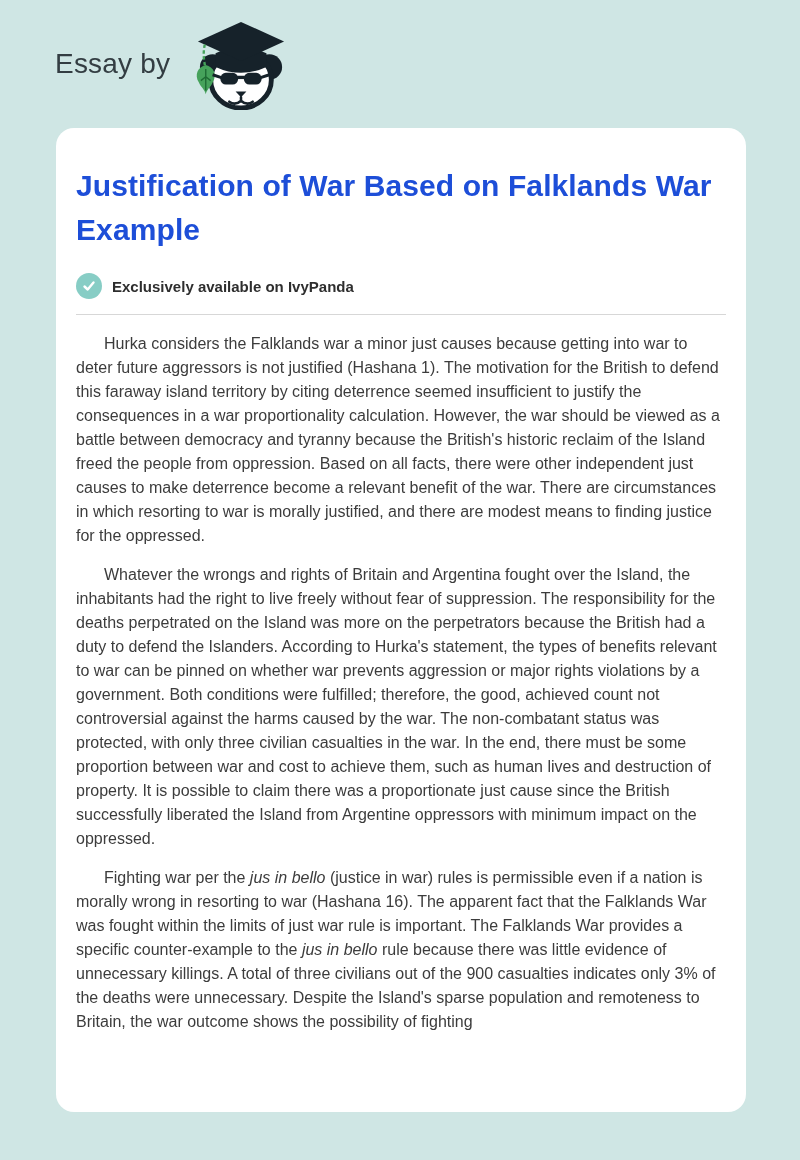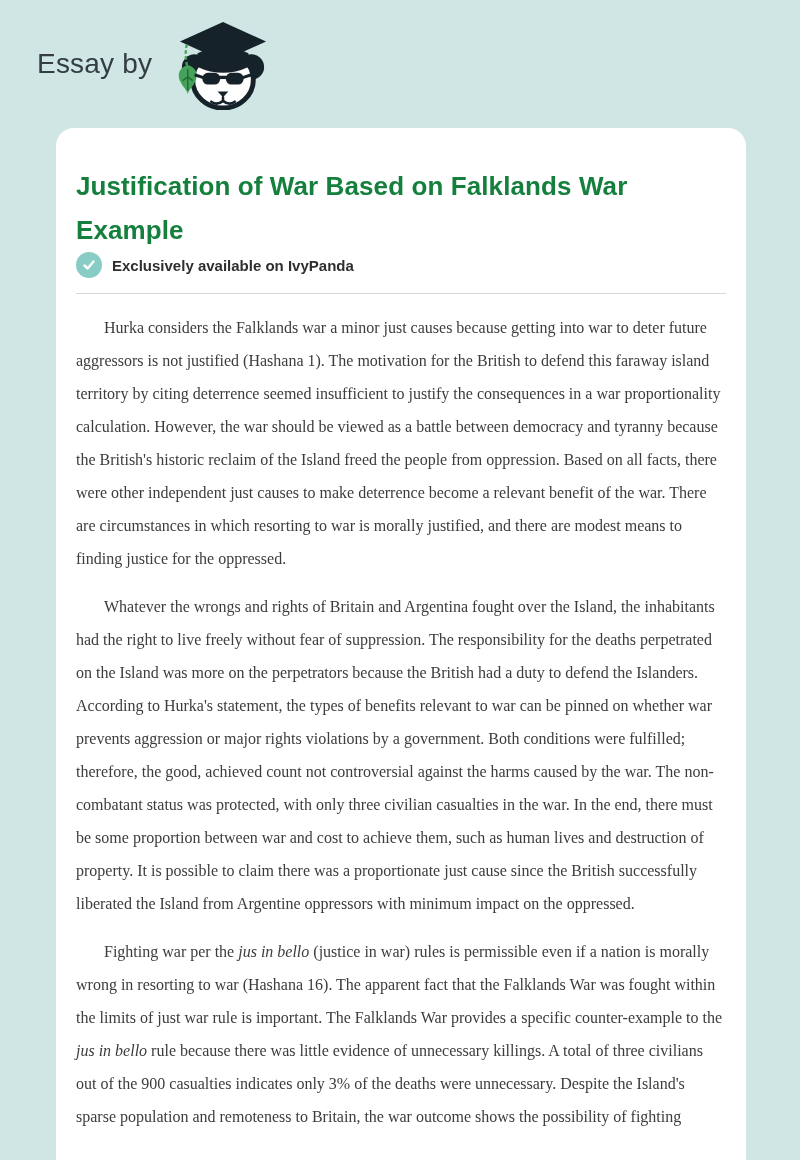--- a/index.html
+++ b/index.html
@@ -8,21 +8,21 @@
     height: 1160px;
     background: #cfe6e4;
     font-family: "Liberation Sans", "DejaVu Sans", sans-serif;
     overflow: hidden;
   }
   
   .site-header {
     height: 128px;
     display: flex;
     align-items: center;
-    padding-left: 37px;
+    padding-left: 55px;
   }
   .essay-by {
     font-size: 28px;
     color: #333d42;
     letter-spacing: 0.2px;
   }
   .logo-wrap {
     display: inline-flex;
     align-items: center;
     margin: 0 10px 0 22px;
@@ -45,29 +45,30 @@
   
   .card {
     width: 690px;
     margin-left: 56px;
     background: #ffffff;
     border-radius: 18px;
     padding: 36px 20px 46px 20px;
     min-height: 984px;
   }
   .essay-title {
-    font-size: 26px;
+    font-size: 30px;
     line-height: 44px;
     font-weight: 700;
-    color: #15803d;
+    color: #1d4ed8;
     letter-spacing: 0.1px;
   }
   .badge-row {
     display: flex;
     align-items: center;
+    margin-top: 21px;
   }
   .check-circle {
     width: 26px;
     height: 26px;
     border-radius: 50%;
     background: #87cdc5;
     display: inline-flex;
     align-items: center;
     justify-content: center;
     flex: 0 0 26px;
@@ -79,25 +80,24 @@
     color: #2e2e2e;
   }
   .divider {
     border: none;
     border-top: 1px solid #d7d7d7;
     margin-top: 15px;
   }
   .essay-body { margin-top: 17px; }
   .essay-body p {
     font-size: 16px;
-    line-height: 33px;
+    line-height: 24px;
     color: #3c3c3c;
     text-indent: 28px;
     margin-bottom: 15px;
-    font-family: Liberation Serif, serif;
   }
   .essay-body p:last-child { margin-bottom: 12px; }
   .essay-body em { font-style: italic; }
 </style>
 </head>
 <body>
 
 <header class="site-header">
   <span class="essay-by">Essay by</span>
 

